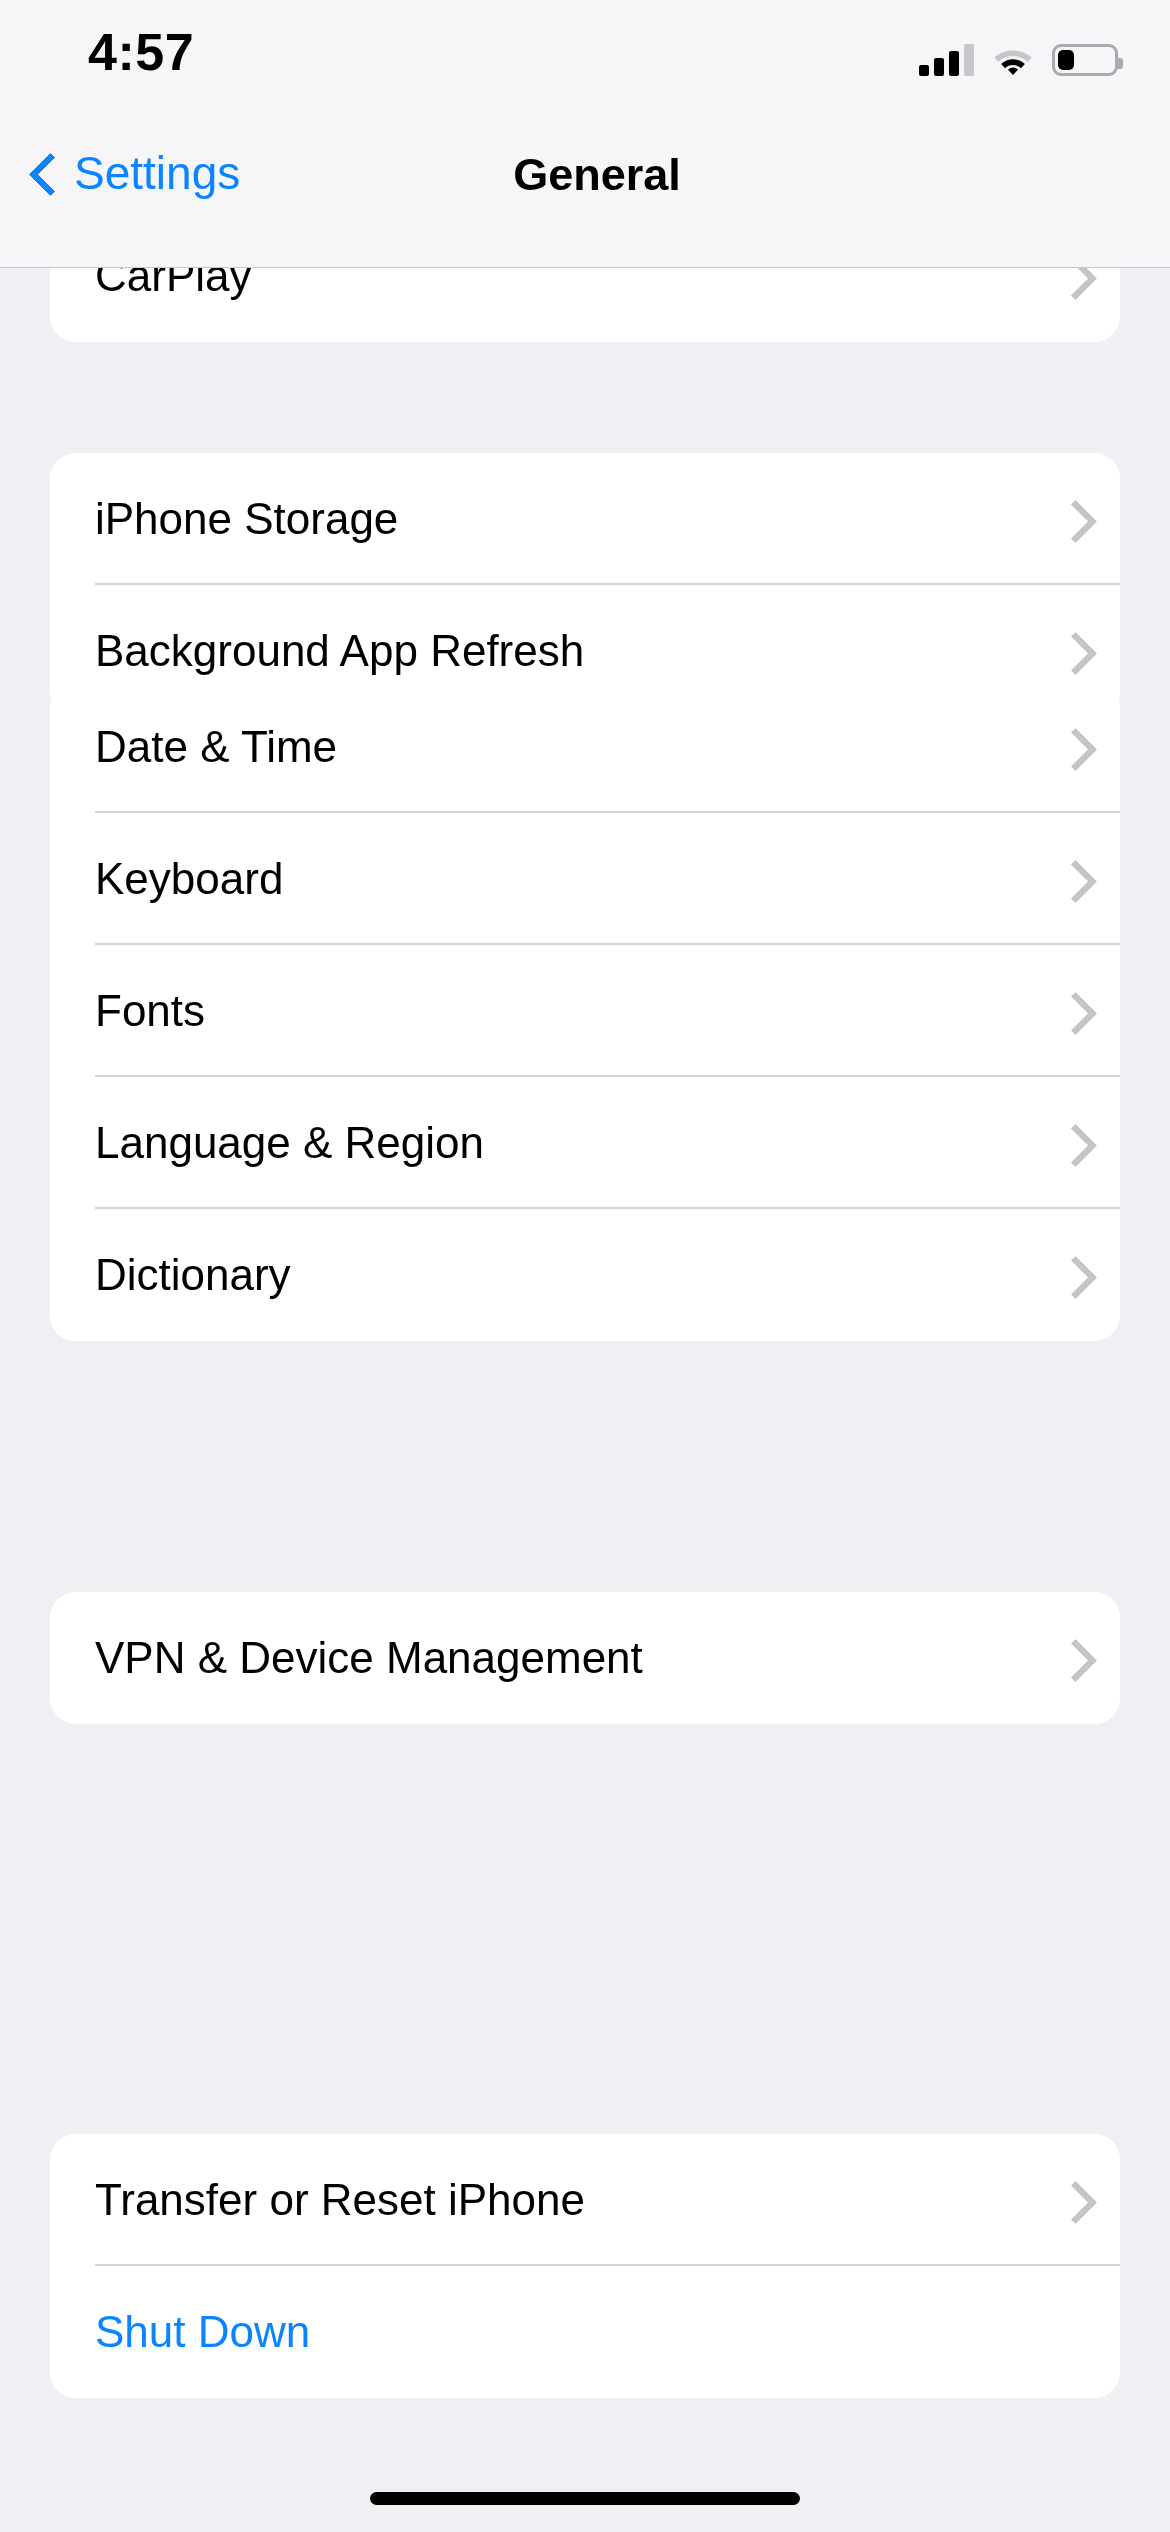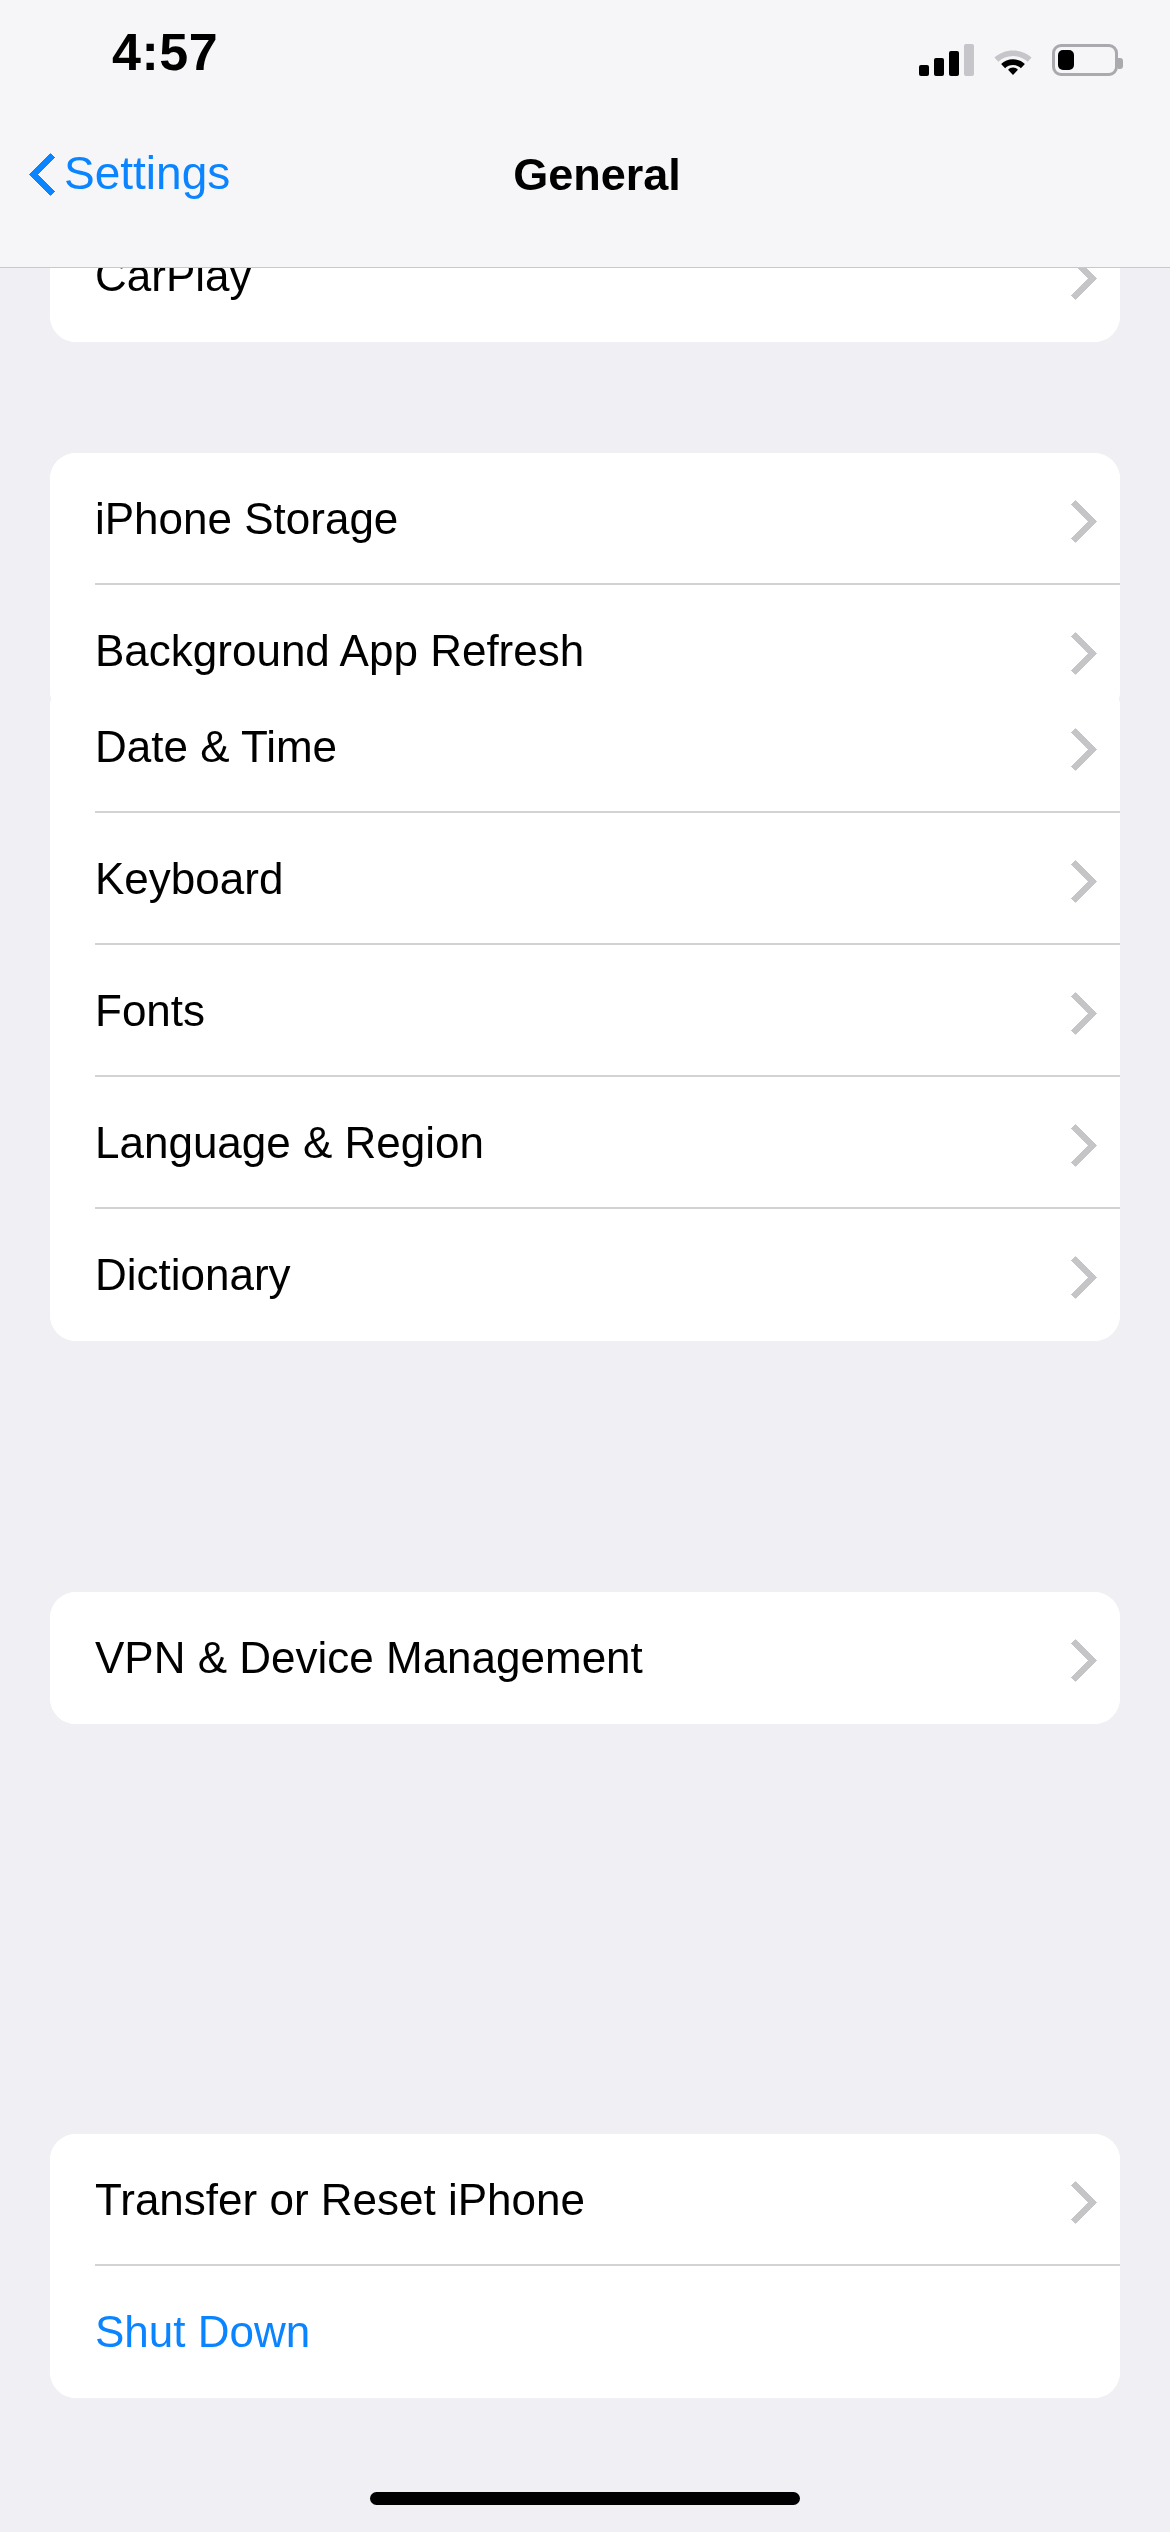--- a/index.html
+++ b/index.html
@@ -15,21 +15,21 @@
   
   .statusbar{
     position:absolute; top:0; left:0; width:1170px; height:100px;
     background:#F6F6F8;
     display:flex; align-items:center; justify-content:space-between;
     padding:0 92px 0 0;
   }
   .sb-time{
     position:absolute; left:88px; top:26px;
     font-size:52px; font-weight:700; color:#000;
-    letter-spacing:0.5px; line-height:1;margin-left:24px;
+    letter-spacing:0.5px; line-height:1;
   }
   .sb-right{
     position:absolute; right:52px; top:36px;
     display:flex; align-items:flex-end; gap:18px; height:40px;
   }
   .sig{ display:flex; align-items:flex-end; gap:5px; height:32px; }
   .sig i{ display:block; width:10px; border-radius:2px; background:#000; }
   .sig i.b1{ height:11px; }
   .sig i.b2{ height:18px; }
   .sig i.b3{ height:25px; }
@@ -49,21 +49,21 @@
 
   
   .navbar{
     position:absolute; top:100px; left:0; width:1170px; height:168px;
     background:#F6F6F8;
     border-bottom:1px solid #C9C9CC;
     z-index:20;
   }
   .nav-back{
     position:absolute; left:28px; top:50px;
-    display:flex; align-items:center; gap:10px;
+    display:flex; align-items:center; gap:20px;
     color:#0A84FF; cursor:pointer;
   }
   .nav-back .chev{
     width:26px; height:44px; position:relative; flex:none;
   }
   .nav-back .chev::before{
     content:""; position:absolute; left:7px; top:8px;
     width:24px; height:24px;
     border-left:7px solid #0A84FF; border-bottom:7px solid #0A84FF;
     transform:rotate(45deg);

